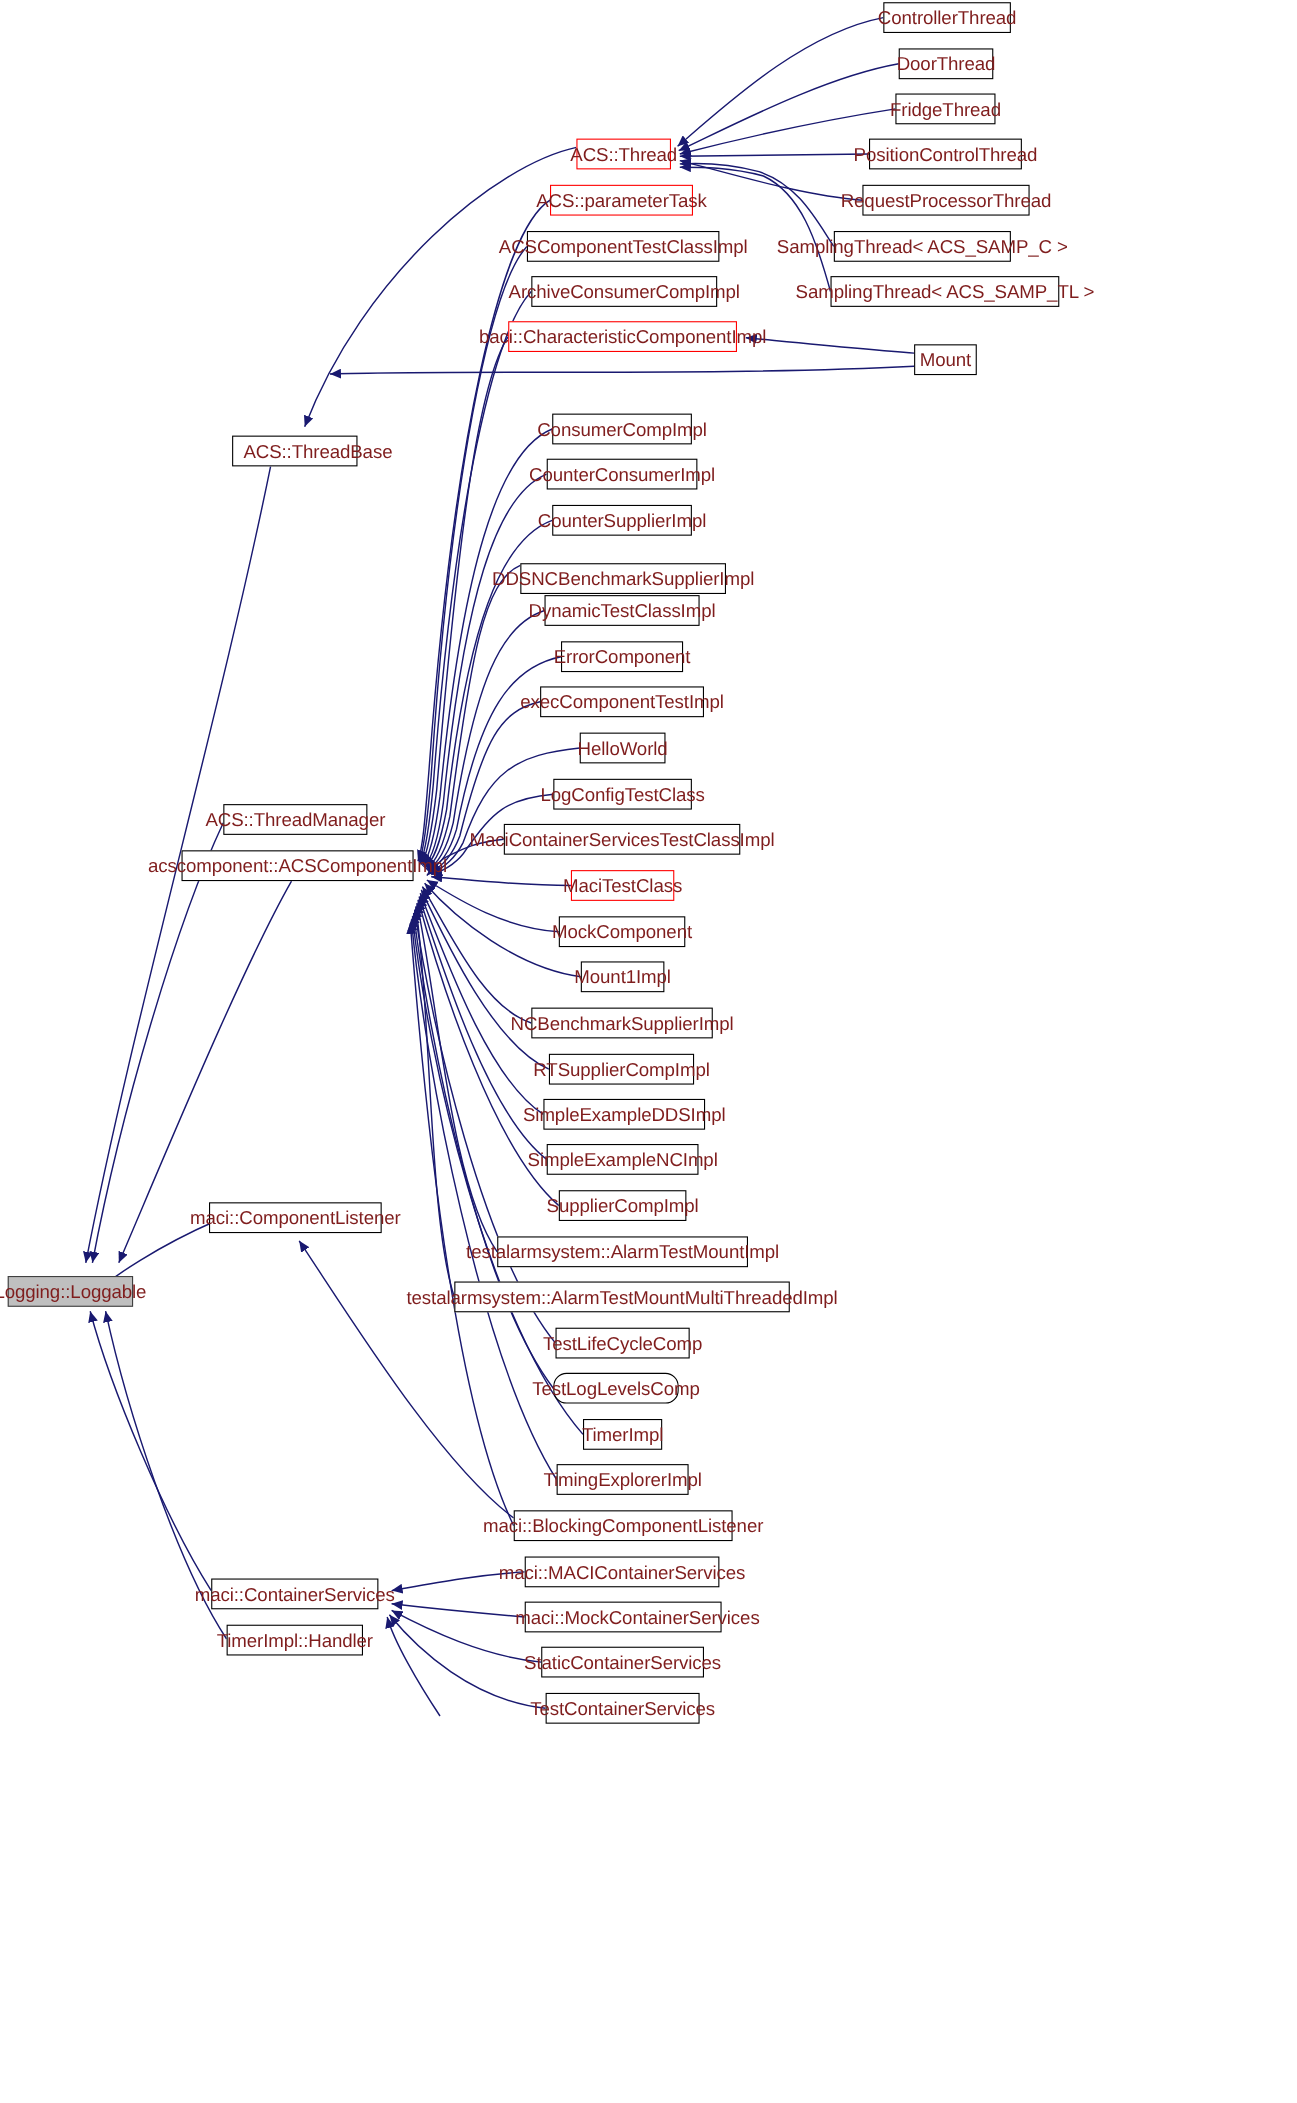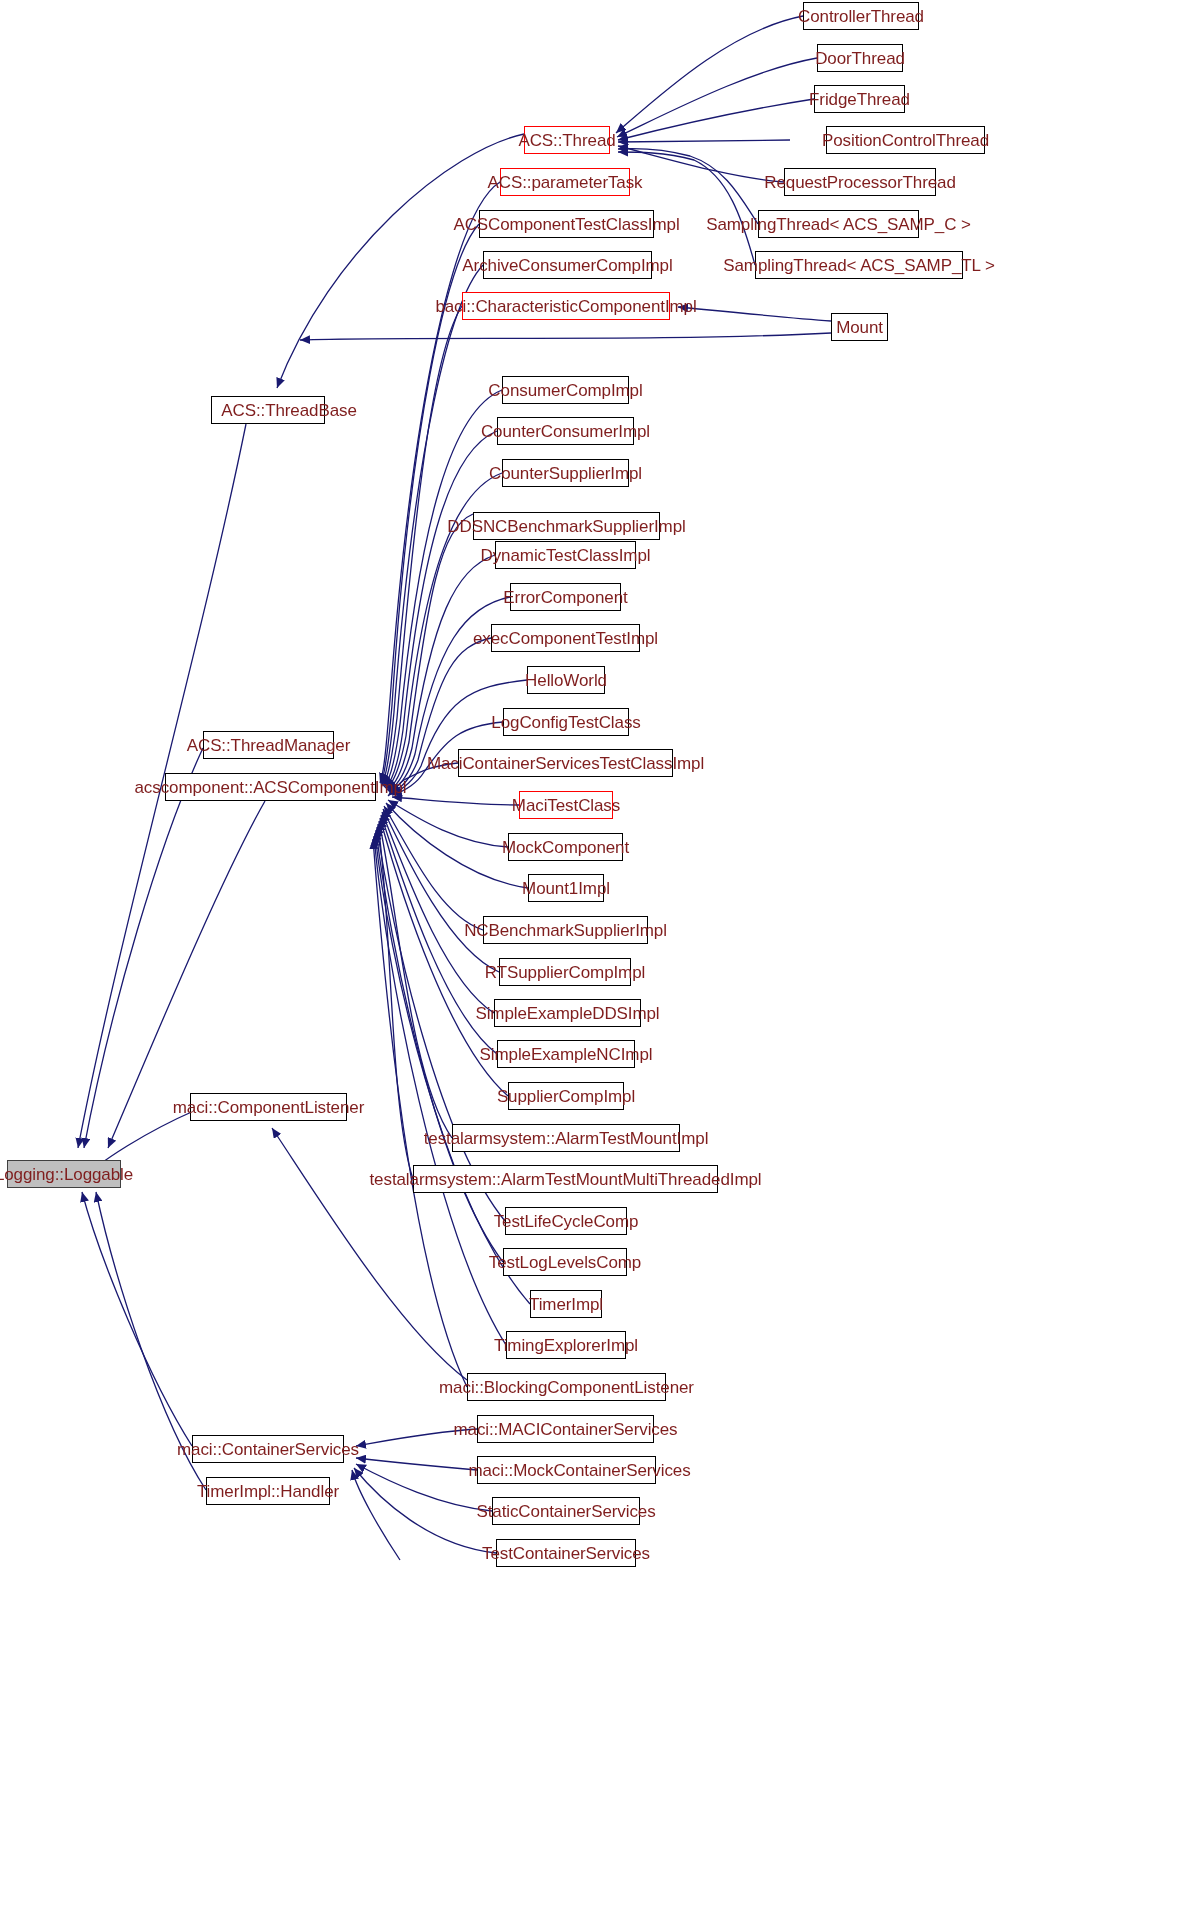--- a/index.html
+++ b/index.html
@@ -150,33 +150,33 @@
   <div class="node" style="left:508px; top:833px; width:115px;">MockComponent</div>
   <div class="node" style="left:528px; top:874px; width:76px;">Mount1Impl</div>
   <div class="node" style="left:483px; top:916px; width:165px;">NCBenchmarkSupplierImpl</div>
   <div class="node" style="left:499px; top:958px; width:132px;">RTSupplierCompImpl</div>
   <div class="node" style="left:494px; top:999px; width:147px;">SimpleExampleDDSImpl</div>
   <div class="node" style="left:497px; top:1040px; width:138px;">SimpleExampleNCImpl</div>
   <div class="node" style="left:508px; top:1082px; width:116px;">SupplierCompImpl</div>
   <div class="node" style="left:452px; top:1124px; width:228px;text-align:center;">testalarmsystem::AlarmTestMountImpl</div>
   <div class="node" style="left:413px; top:1165px; width:305px;">testalarmsystem::AlarmTestMountMultiThreadedImpl</div>
   <div class="node" style="left:505px; top:1207px; width:122px;">TestLifeCycleComp</div>
-  <div class="node" style="left:503px; top:1248px; width:124px;">TestLogLevelsComp</div>
+  <div class="node" style="left:503px; top:1248px; width:114px;border-radius:12px;">TestLogLevelsComp</div>
   <div class="node" style="left:530px; top:1290px; width:72px;">TimerImpl</div>
   <div class="node" style="left:506px; top:1331px; width:120px;">TimingExplorerImpl</div>
   <div class="node" style="left:467px; top:1373px; width:199px;">maci::BlockingComponentListener</div>
   <div class="node" style="left:477px; top:1415px; width:177px;">maci::MACIContainerServices</div>
   <div class="node" style="left:477px; top:1456px; width:179px;padding-left:32px;">maci::MockContainerServices</div>
   <div class="node" style="left:492px; top:1497px; width:148px;">StaticContainerServices</div>
   <div class="node" style="left:496px; top:1539px; width:140px;">TestContainerServices</div>
 
   <div class="node" style="left:803px; top:2px;   width:116px;">ControllerThread</div>
   <div class="node" style="left:817px; top:44px;  width:86px;">DoorThread</div>
   <div class="node" style="left:814px; top:85px;  width:91px;">FridgeThread</div>
-  <div class="node" style="left:790px; top:126px; width:159px;margin-left:36px;">PositionControlThread</div>
+  <div class="node" style="left:790px; top:126px; width:139px;">PositionControlThread</div>
   <div class="node" style="left:784px; top:168px; width:152px;">RequestProcessorThread</div>
   <div class="node" style="left:758px; top:210px; width:161px;">SamplingThread&lt; ACS_SAMP_C &gt;</div>
   <div class="node" style="left:755px; top:251px; width:208px;">SamplingThread&lt; ACS_SAMP_TL &gt;</div>
   <div class="node" style="left:831px; top:313px; width:57px;">Mount</div>
 
   <div class="node" style="left:211px; top:396px;  width:114px;padding-left:48px;">ACS::ThreadBase</div>
   <div class="node" style="left:203px; top:731px;  width:131px;">ACS::ThreadManager</div>
   <div class="node" style="left:165px; top:773px;  width:211px;">acscomponent::ACSComponentImpl</div>
   <div class="node" style="left:190px; top:1093px; width:157px;text-align:center;">maci::ComponentListener</div>
   <div class="node" style="left:192px; top:1435px; width:152px;">maci::ContainerServices</div>

